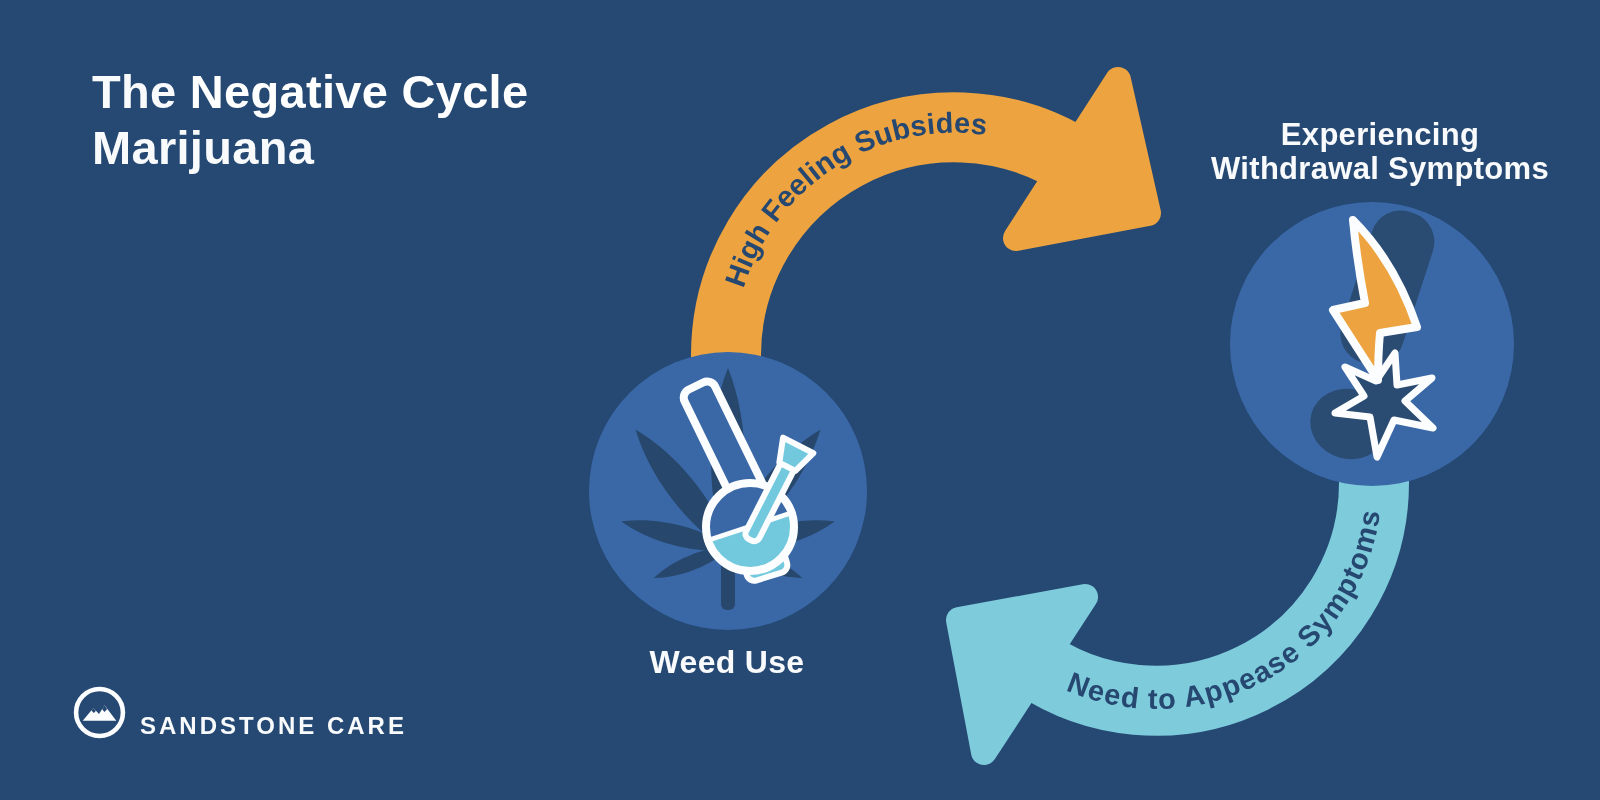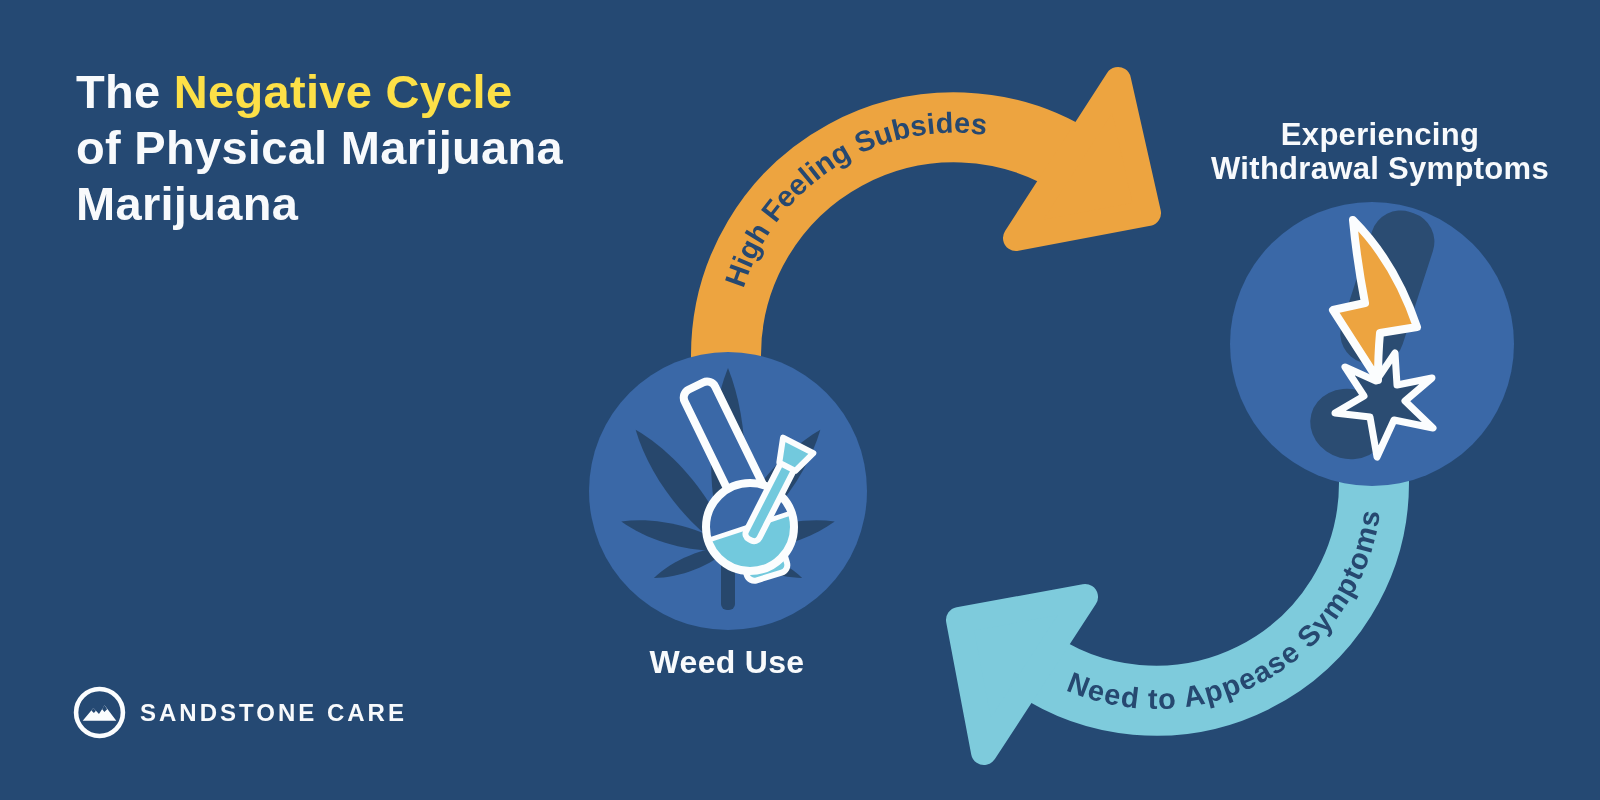--- a/index.html
+++ b/index.html
@@ -9,42 +9,42 @@
     background:#254973;
     overflow:hidden;
     font-family:"Liberation Sans","DejaVu Sans",sans-serif;
   }
   .scene{position:absolute;left:0;top:0;width:1600px;height:800px;}
   .title{
     position:absolute;left:76px;top:64px;
     font-size:47px;font-weight:800;line-height:56px;
     letter-spacing:0.3px;color:#F8FAFC;
   }
-  .t-accent{color:#fde047;}
-  .t-white{color:#F8FAFC;}
+  .t-accent{color:#ffffff;}
+  .t-white{color:#F8FAFC;margin-left:16px;}
   .band{fill:none;}
   .band-orange{stroke:#EDA440;stroke-width:70;}
   .band-teal{stroke:#7ECBDC;stroke-width:70;}
   .arrowhead-orange{fill:#EDA440;stroke:#EDA440;stroke-width:26;stroke-linejoin:round;}
   .arrowhead-teal{fill:#7ECBDC;stroke:#7ECBDC;stroke-width:26;stroke-linejoin:round;}
   .arc-text{
     font-size:29px;font-weight:700;letter-spacing:0.6px;
     fill:#264870;dominant-baseline:middle;
   }
   .node-circle{fill:#3A68A7;}
   .node-label{
     font-size:32px;font-weight:800;fill:#F8FAFC;
     text-anchor:middle;letter-spacing:0.3px;
   }
   .leaf{fill:#27476C;}
   .silhouette{fill:#2B4C72;}
   .outline-white{stroke:#FBFDFE;fill:none;}
   .brand{
     position:absolute;left:72px;top:685px;
-    display:flex;align-items:center;gap:13px;
+    display:flex;align-items:flex-end;gap:13px;
   }
   .brand-logo{width:55px;height:55px;display:block;}
   .brand-name{
     color:#F8FAFC;font-size:24px;font-weight:700;letter-spacing:3px;
   }
 </style>
 </head>
 <body>
 
 <div class="canvas">
@@ -116,21 +116,20 @@
     <text class="arc-text">
       <textPath href="#arcOrangeTextPath" startOffset="56%" text-anchor="middle">High Feeling Subsides</textPath>
     </text>
     <text class="arc-text">
       <textPath href="#arcTealTextPath" startOffset="50%" text-anchor="middle">Need to Appease Symptoms</textPath>
     </text>
   </svg>
 
   <div class="title">
     <div><span class="t-white">The</span> <span class="t-accent">Negative Cycle</span></div>
-    <div class="t-white">of Physical Marijuana</div>
     <div class="t-white">Marijuana</div>
   </div>
 
   <div class="brand">
     <svg class="brand-logo" viewBox="0 0 54 54">
       <circle cx="27" cy="27" r="23" fill="none" stroke="#FBFDFE" stroke-width="4.5"></circle>
       <path d="M 10.5 35 L 21 22.5 L 26.5 28.5 L 32 20 L 43.5 35 Z" fill="#FBFDFE"></path>
       <path d="M 19 25 L 21 22.5 L 23.5 25.2 L 21.5 27.5 Z M 29.5 23.5 L 32 20 L 34.5 23.8 L 31.8 26.5 Z" fill="#254973"></path>
     </svg>
     <span class="brand-name">SANDSTONE CARE</span>

